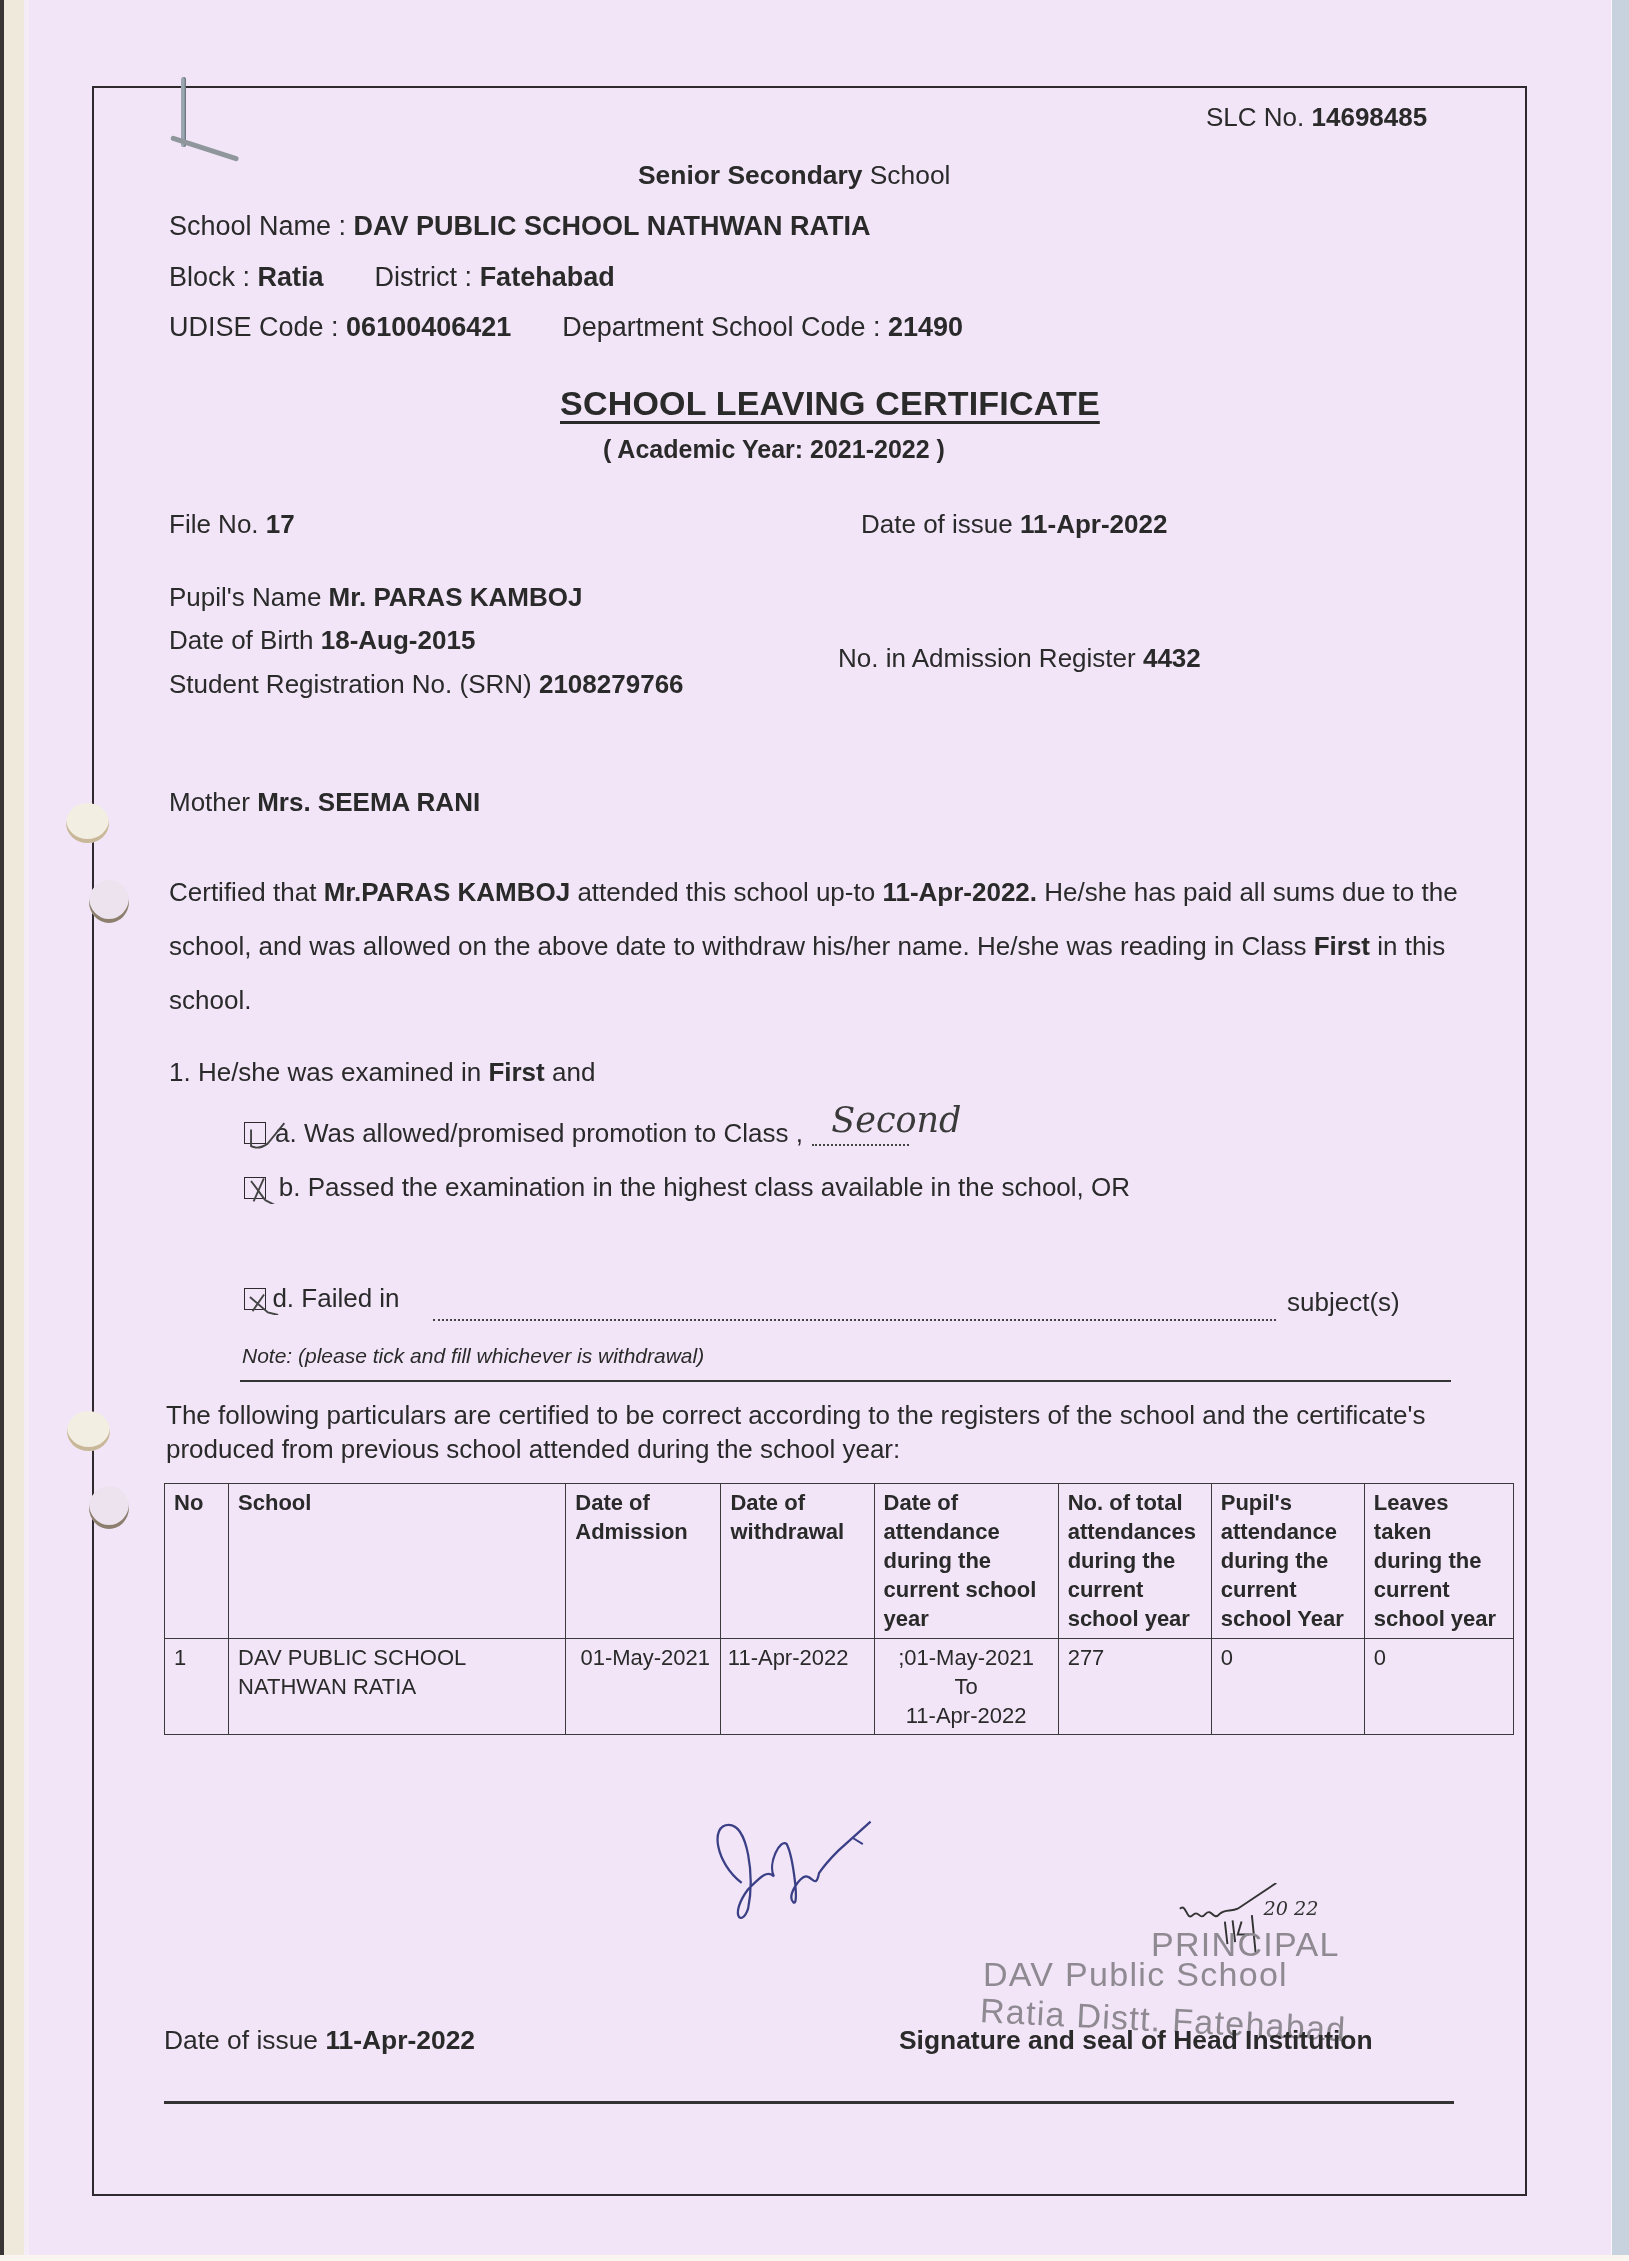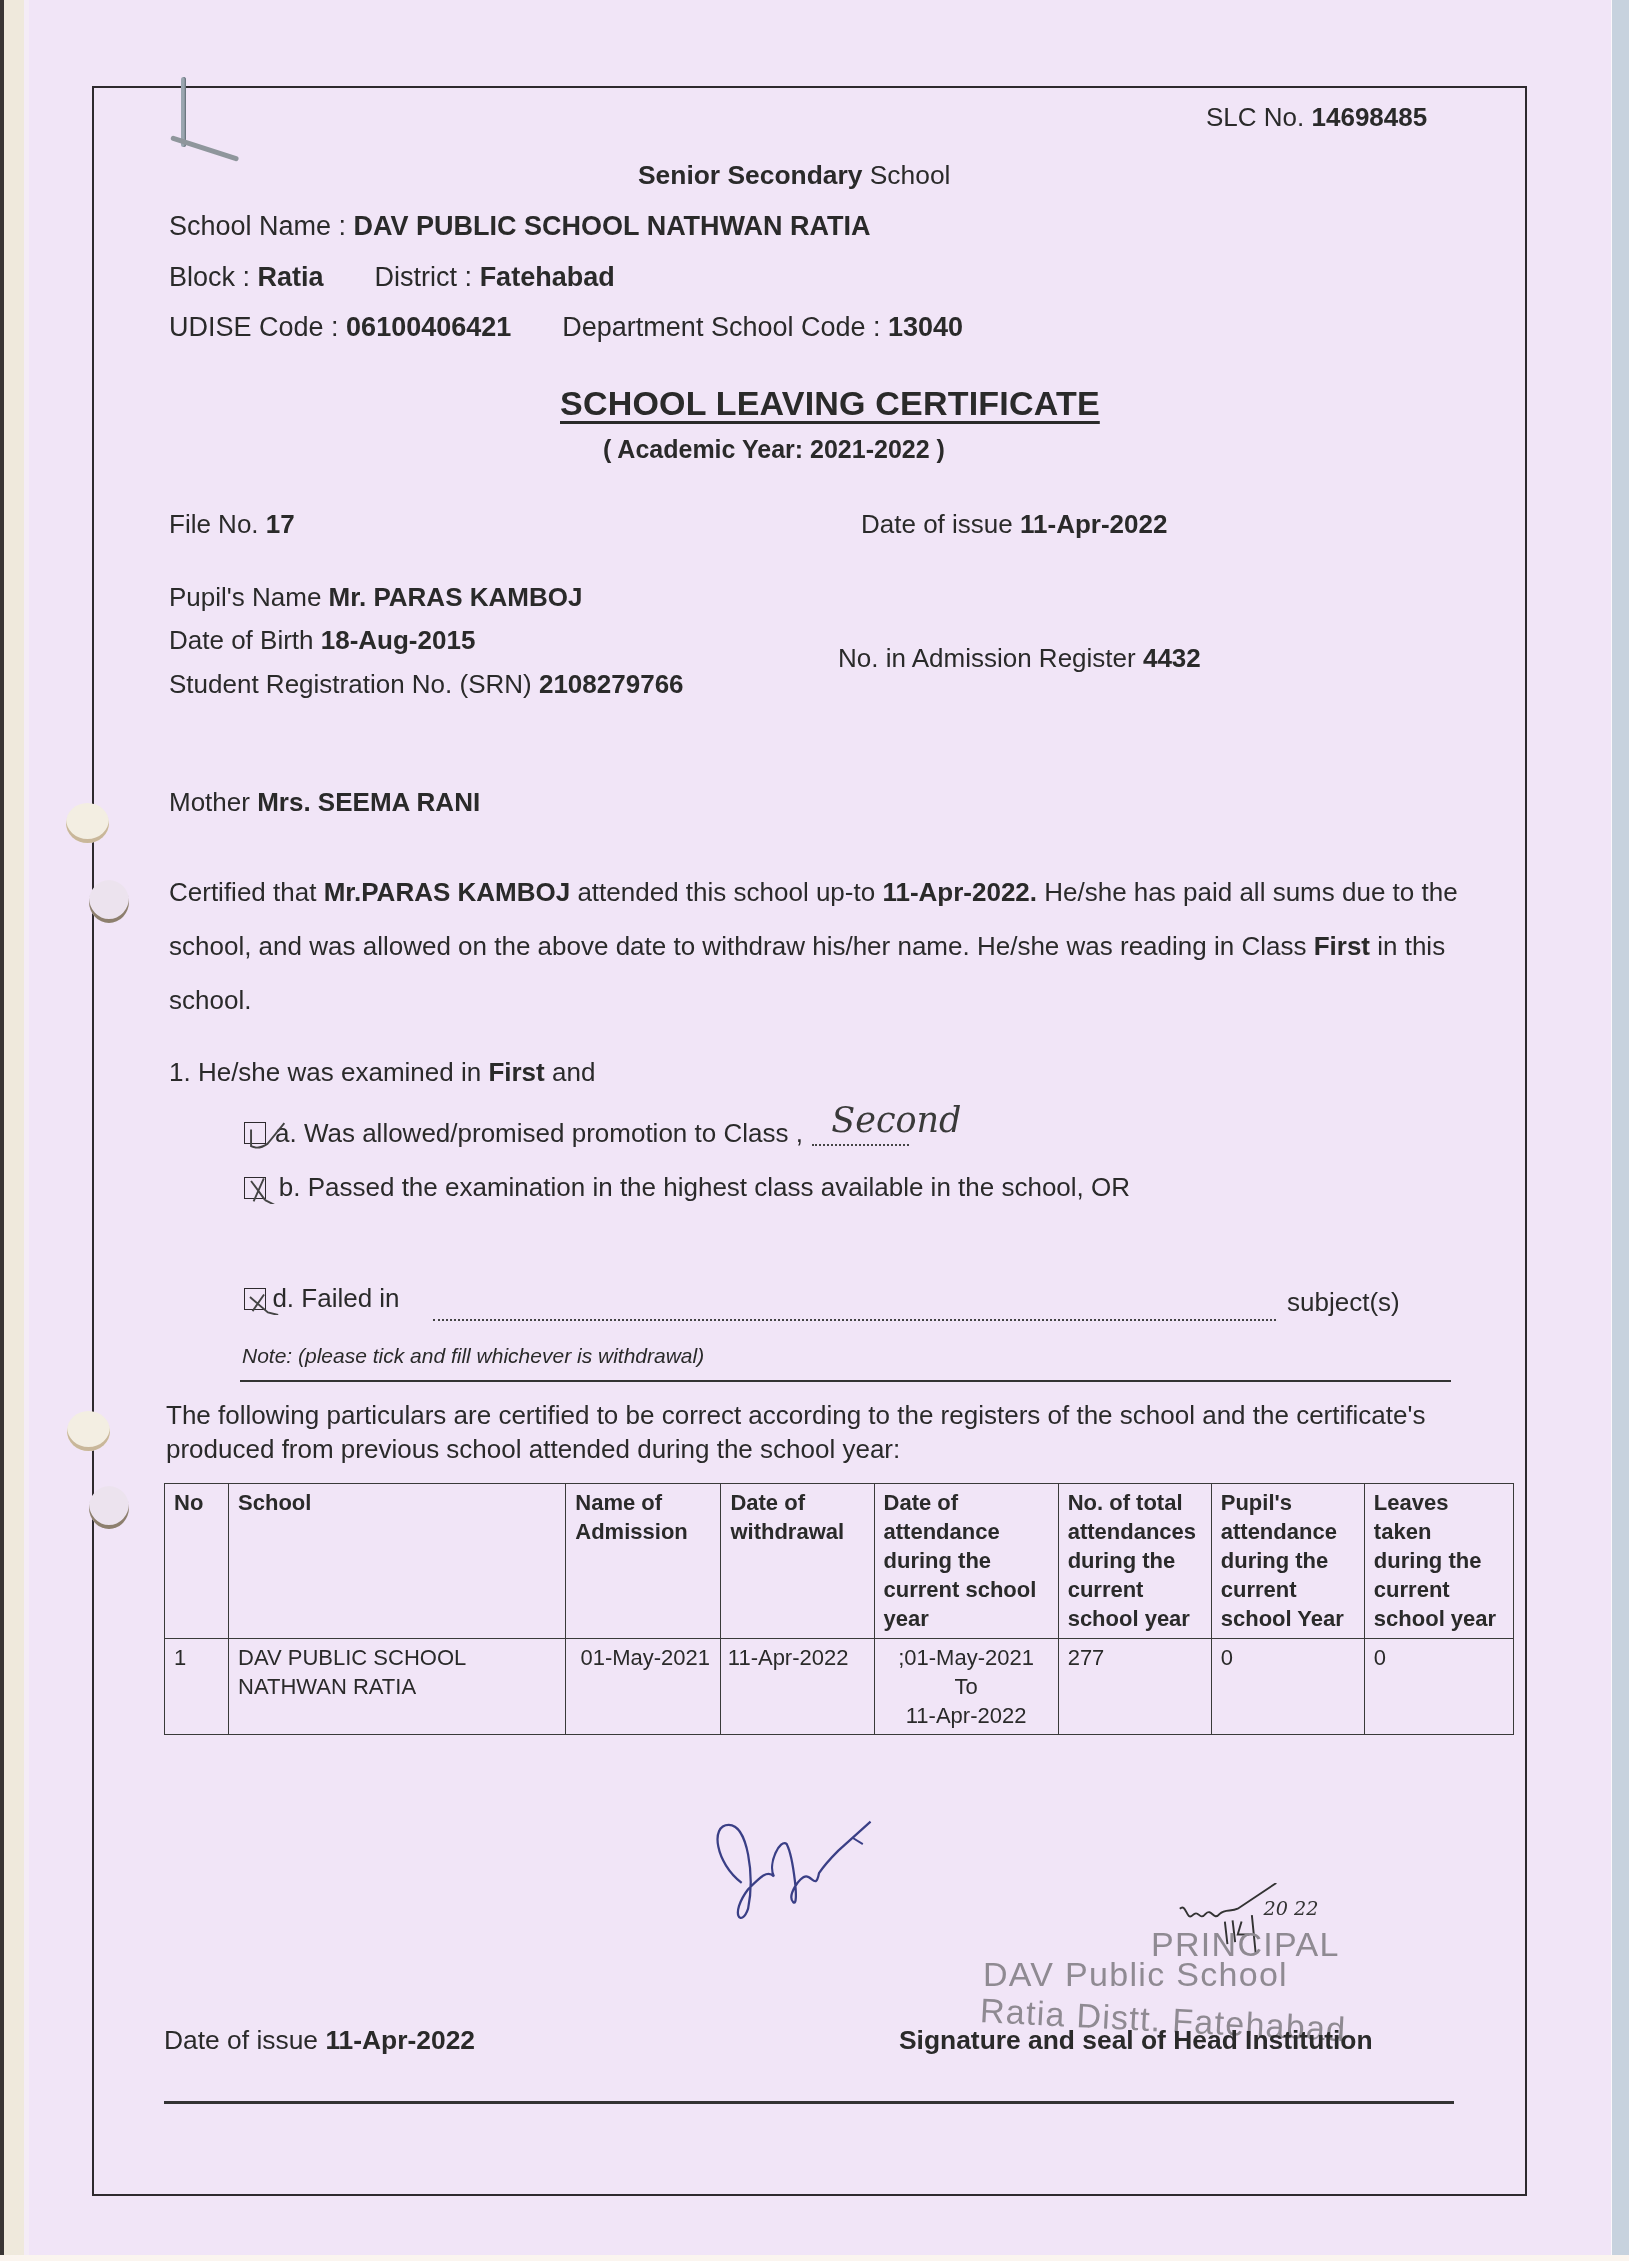--- a/index.html
+++ b/index.html
@@ -108,21 +108,21 @@
     <span class="b">Ratia</span>
     <span style="display:inline-block;width:36px"></span>
     <span>District :</span>
     <span class="b">Fatehabad</span>
   </div>
   <div class="abs t42 udise-line">
     <span>UDISE Code :</span>
     <span class="b">06100406421</span>
     <span style="display:inline-block;width:36px"></span>
     <span>Department School Code :</span>
-    <span class="b">13040</span>
+    <span class="b">21490</span>
   </div>
 
   <div class="abs title">SCHOOL LEAVING CERTIFICATE</div>
   <div class="abs acad">( Academic Year:  2021-2022  )</div>
 
   <div class="abs t40 file-no">
     <span>File No.</span>
     <span class="b">17</span>
   </div>
   <div class="abs t40 date-issue">
@@ -206,21 +206,21 @@
         <col style="width:153px">
       <col style="width:184px">
         <col style="width:153px">
         <col style="width:153px">
         <col style="width:149px">
     </colgroup>
     <thead>
       <tr>
         <th>No</th>
         <th>School</th>
-        <th>Name of Admission</th>
+        <th>Date of Admission</th>
         <th>Date of withdrawal</th>
         <th>Date of attendance during the current school year</th>
         <th>No. of total attendances during the current school year</th>
         <th>Pupil's attendance during the current school Year</th>
         <th>Leaves taken during the current school year</th>
       </tr>
     </thead>
     <tbody>
       <tr>
         <td>1</td>

